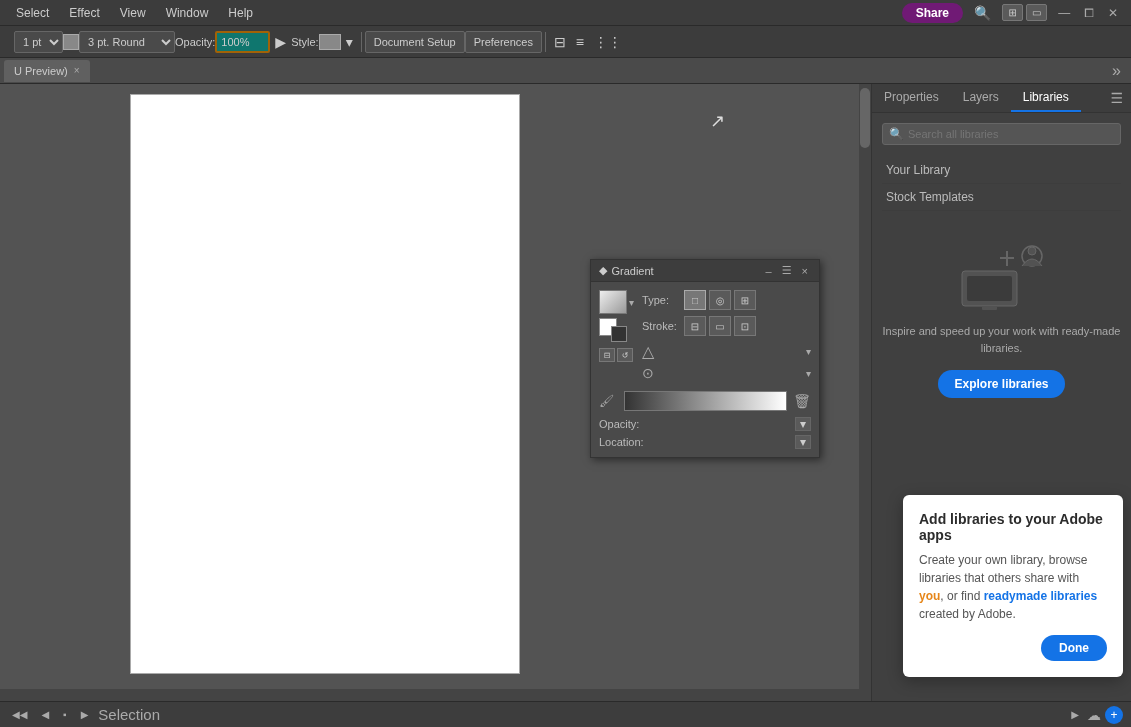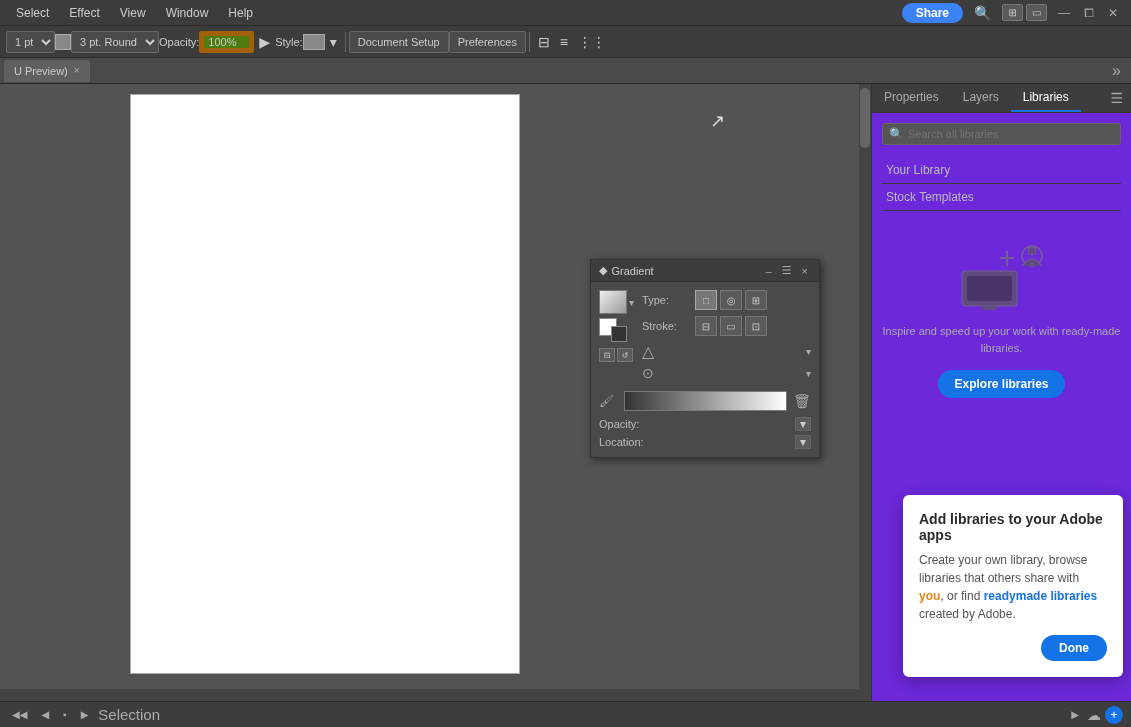--- a/index.html
+++ b/index.html
@@ -22,21 +22,21 @@
       cursor: pointer;
       border-radius: 3px;
     }
     .menu-bar-right {
       margin-left: auto;
       display: flex;
       align-items: center;
       gap: 6px;
     }
     .share-btn {
-      background: #3b82f6;
+      background: #701a75;
       color: white;
       border: none;
       border-radius: 14px;
       padding: 3px 14px;
       font-size: 12px;
       cursor: pointer;
       font-weight: 600;
     }
     .icon-btn {
       background: none;
@@ -47,35 +47,35 @@
       font-size: 14px;
       border-radius: 3px;
     }
 
     
     .toolbar {
       background: #3c3c3c;
       height: 32px;
       display: flex;
       align-items: center;
-      padding: 0 6px;
+      padding: 0 14px;
       border-bottom: 1px solid #2a2a2a;
     }
     .toolbar-select {
       background: #4a4a4a;
       border: 1px solid #666;
       color: #ccc;
       font-size: 11px;
       padding: 2px 4px;
       border-radius: 2px;
       height: 22px;
     }
     .toolbar-input {
-      background: #4d7c0f;
-      border: 5px solid #a16207;
+      background: #0f766e;
+      border: 2px solid #a16207;
       color: #ccc;
       font-size: 11px;
       padding: 2px 4px;
       border-radius: 2px;
       width: 80px;
       height: 22px;
     }
     .toolbar-label {
       color: #ccc;
       font-size: 11px;
@@ -225,21 +225,21 @@
       cursor: pointer;
       padding: 0 3px;
     }
     .gradient-panel-body {
       padding: 8px;
     }
     .gradient-row {
       display: flex;
       align-items: center;
       margin-bottom: 6px;
-      gap: 13px;
+      gap: 2px;
     }
     .gradient-label {
       font-size: 11px;
       color: #bbb;
       width: 40px;
     }
     .gradient-type-btns {
       display: flex;
       gap: 3px;
     }
@@ -334,21 +334,21 @@
     }
     .paint-icon {
       font-size: 12px;
       color: #aaa;
       margin-right: 4px;
     }
 
     
     .right-panel {
       width: 260px;
-      background: #6d28d9;
+      background: #404040;
       border-left: 1px solid #333;
       display: flex;
       flex-direction: column;
     }
     .right-panel-tabs {
       display: flex;
       background: #3d3d3d;
       border-bottom: 1px solid #333;
     }
     .right-tab {
@@ -586,21 +586,21 @@
   </div>
 </div>
 
 <div class="toolbar">
   <select class="toolbar-select">
     <option>1 pt</option>
     <option>2 pt</option>
     <option>3 pt</option>
   </select>
   <div class="stroke-preview"></div>
-  <select class="toolbar-select" style="width:88px;">
+  <select class="toolbar-select" style="width:96px;">
     <option>3 pt. Round</option>
     <option>1 pt. Flat</option>
   </select>
   <span class="toolbar-label">Opacity:</span>
   <input class="toolbar-input" style="width: 55px;" value="100%">
   <button class="icon-btn">▶</button>
   <span class="toolbar-label">Style:</span>
   <div class="stroke-preview" style="width:22px;"></div>
   <button class="icon-btn">▾</button>
   <div class="toolbar-divider"></div>

